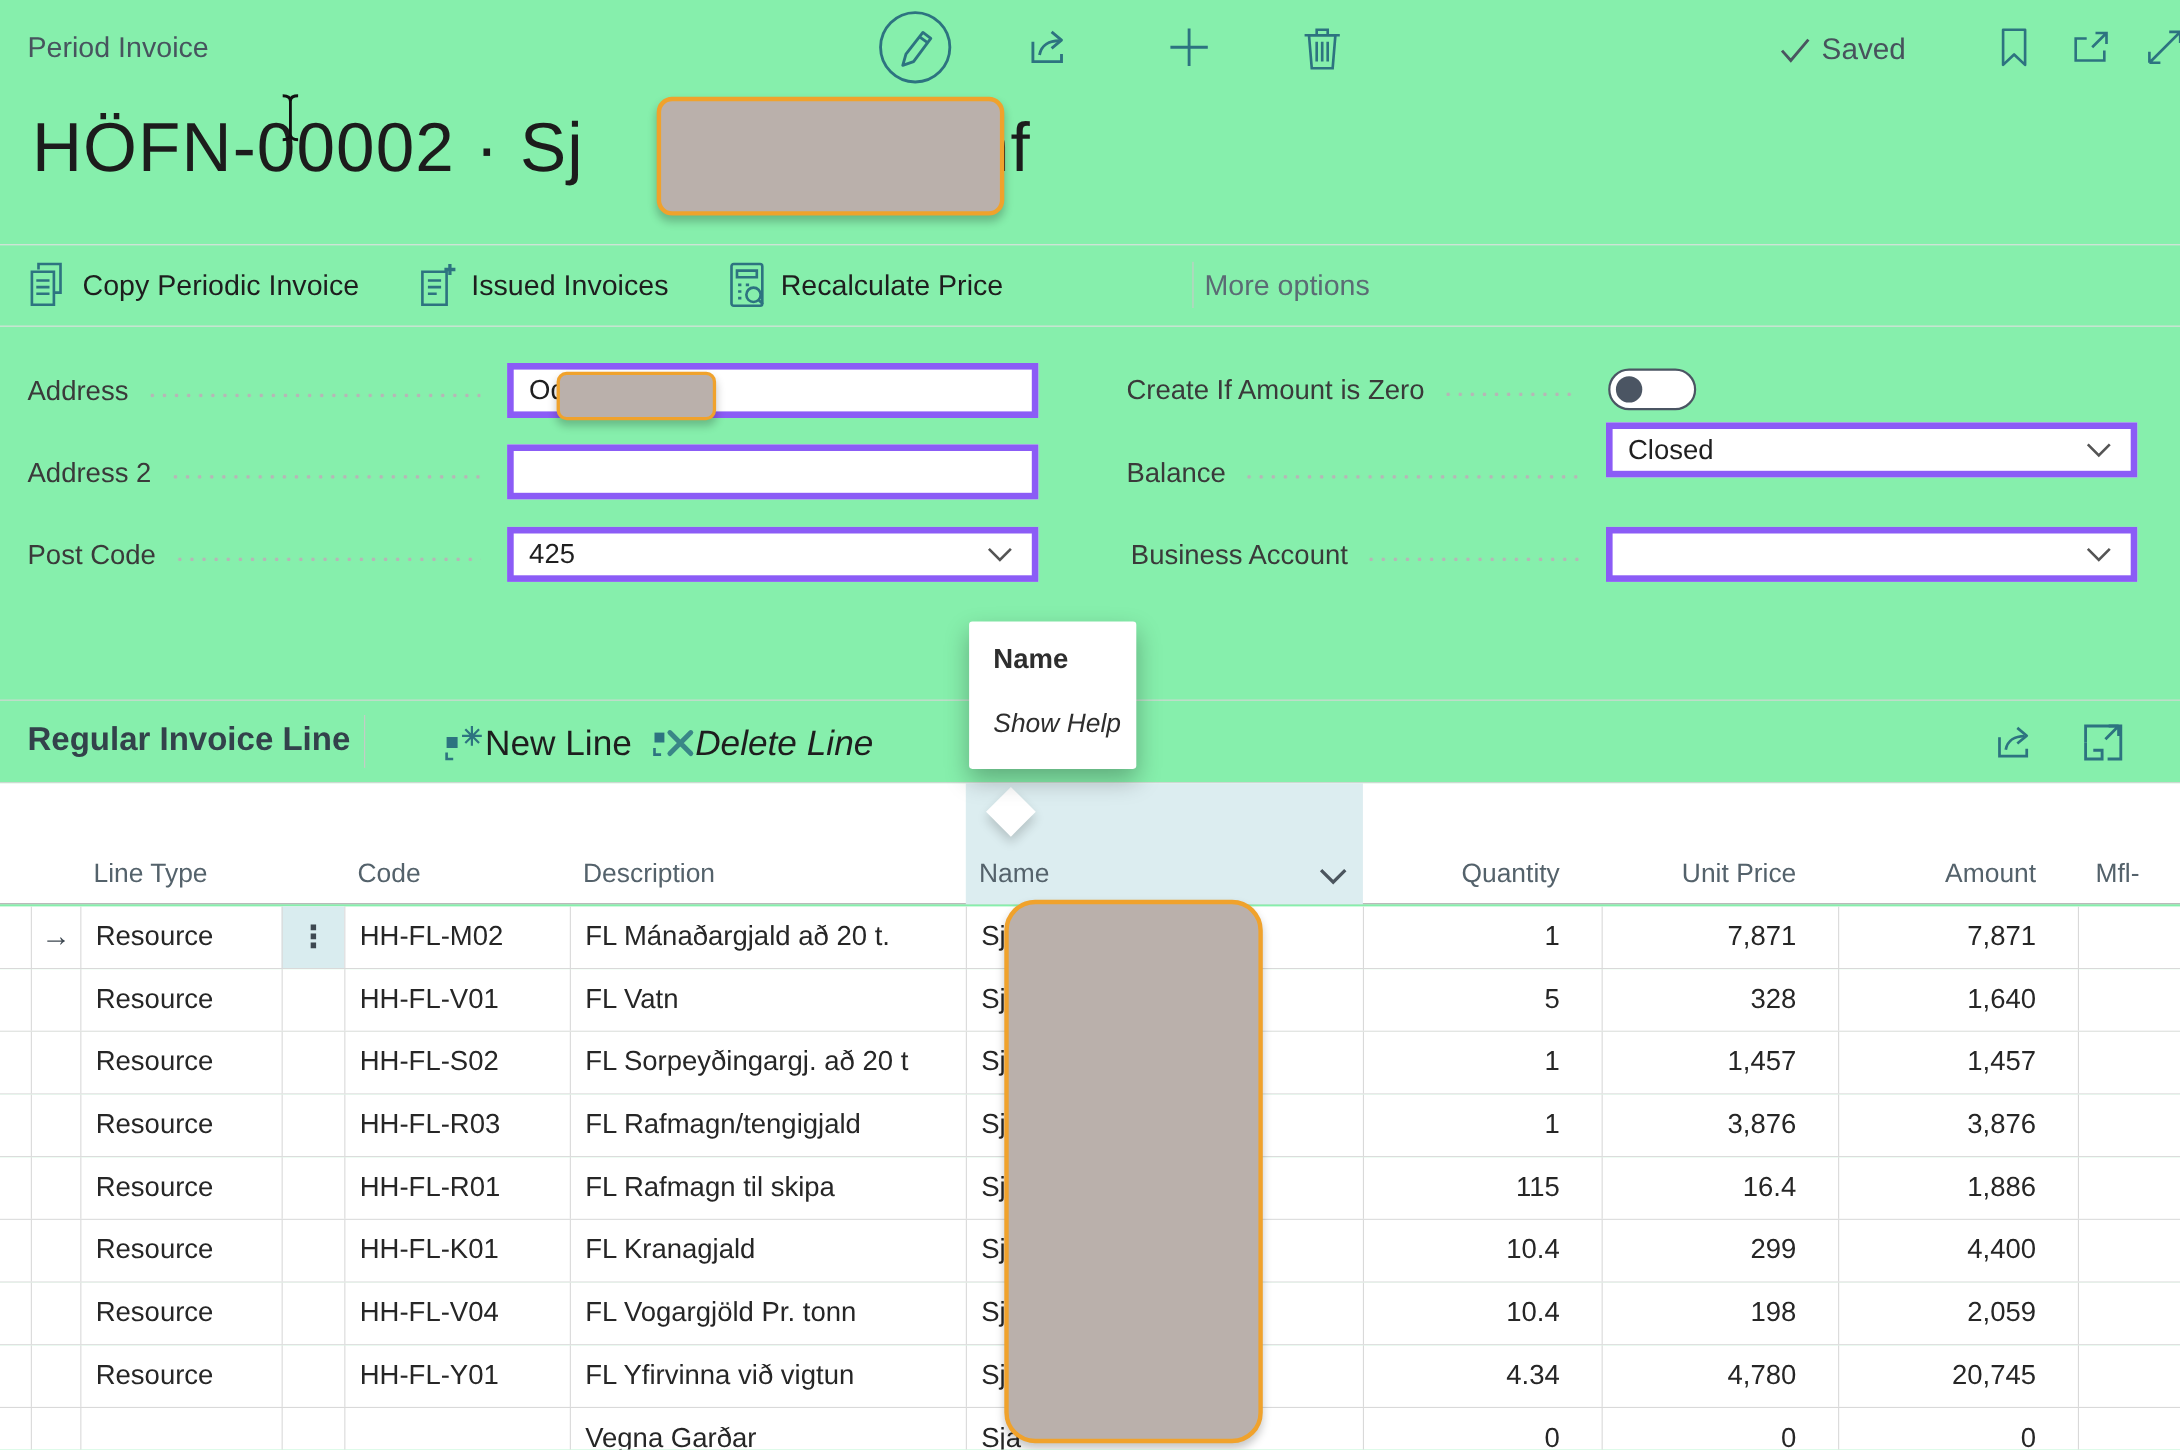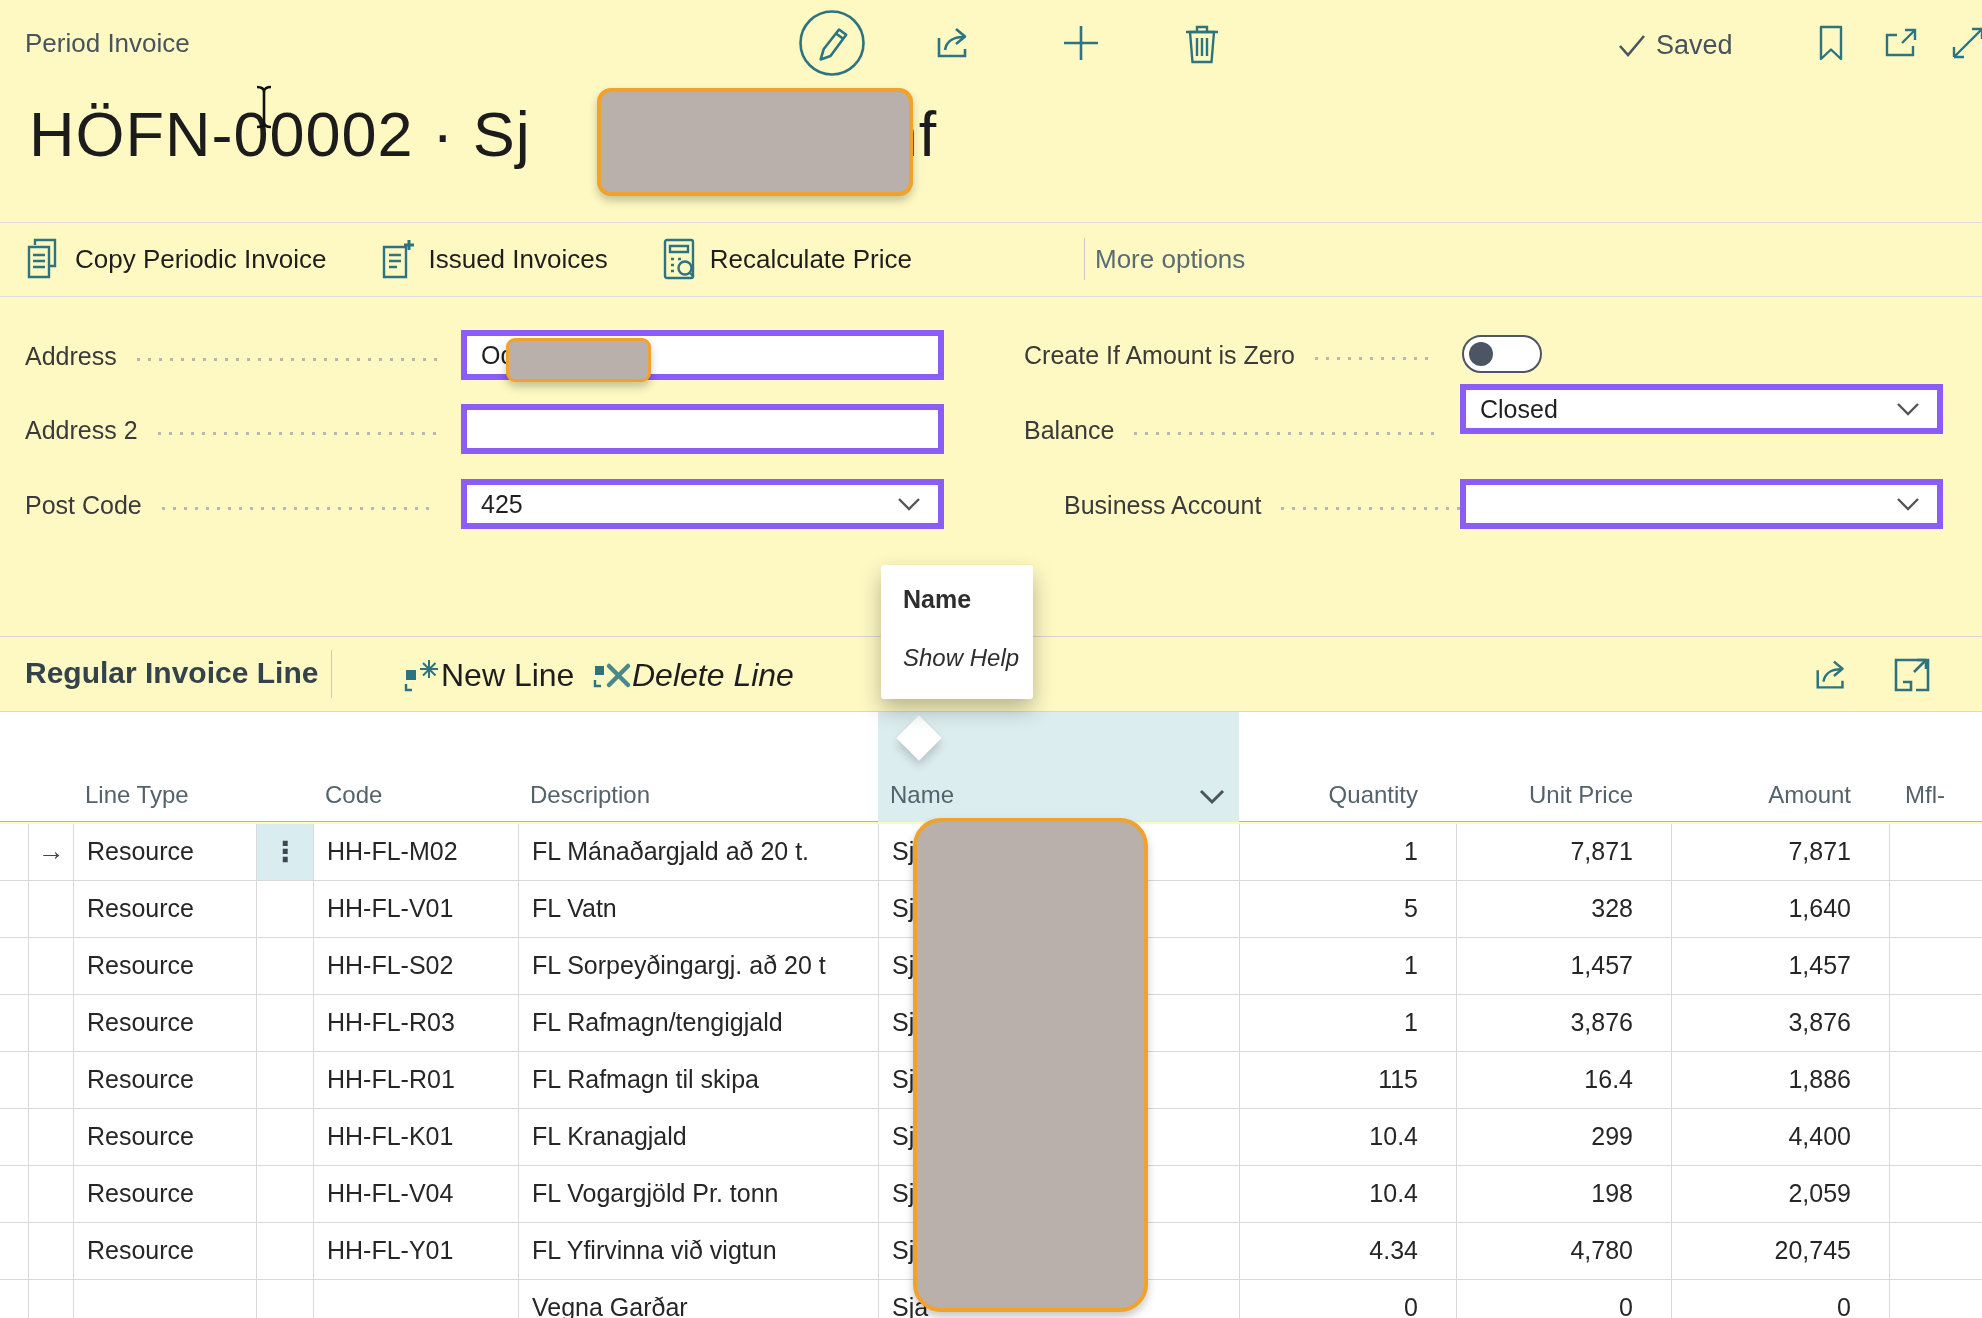--- a/index.html
+++ b/index.html
@@ -1,18 +1,18 @@
 <!DOCTYPE html>
 <html><head>
 <meta charset="utf-8">
 <style>
   * { margin:0; padding:0; box-sizing:border-box; }
   html,body { background:#fff; }
   body { font-family:"Liberation Sans","DejaVu Sans",sans-serif; color:#262626; }
-  #screen { position:relative; width:1982px; height:1318px; background:#fef9c3; overflow:hidden; }
+  #screen { position:relative; width:1982px; height:1318px; background:#86efac; overflow:hidden; }
 
   .abs { position:absolute; }
   svg { display:block; }
 
   
   .page-type { left:25px; top:28px; font-size:26px; color:#47545e; }
   .icon-btn { cursor:pointer; }
 
   
   .record-title { left:29px; top:98px; font-size:63px; font-weight:200; color:#1c1c1c; letter-spacing:1px; white-space:nowrap; }
@@ -229,21 +229,21 @@
     <span>Balance</span>
       <span class="leader"></span>
   </div>
   <div class="field-box" style="left:1460px;top:384px;">
     <span>Closed</span>
     <svg class="chev" width="26" height="16" viewBox="0 0 26 16" fill="none" stroke="#555" stroke-width="2.4">
         <path d="M3 3 l10 10 10 -10"></path>
       </svg>
   </div>
 
-  <div class="abs field-label-row" style="left:1064px;top:491px;width:423px;text-align:center;">
+  <div class="abs field-label-row" style="left:1028px;top:491px;width:423px;text-align:center;">
     <span>Business Account</span>
       <span class="leader"></span>
   </div>
   <div class="field-box" style="left:1460px;top:479px;">
     <span></span>
     <svg class="chev" width="26" height="16" viewBox="0 0 26 16" fill="none" stroke="#555" stroke-width="2.4">
         <path d="M3 3 l10 10 10 -10"></path>
       </svg>
   </div>
 

